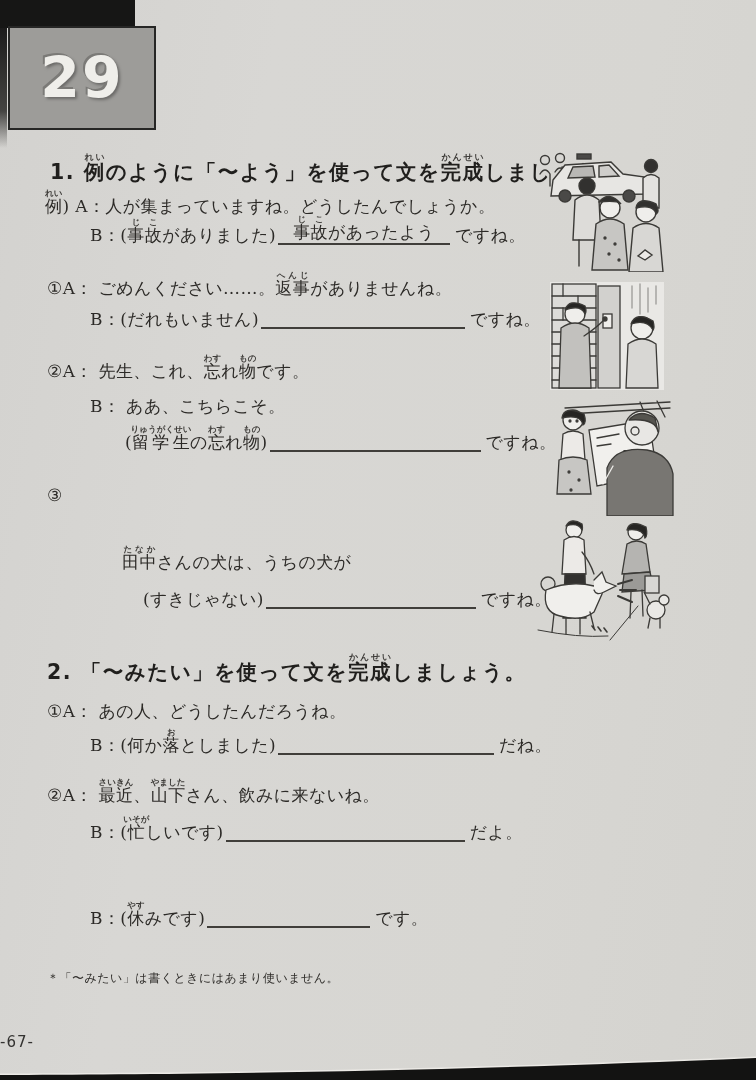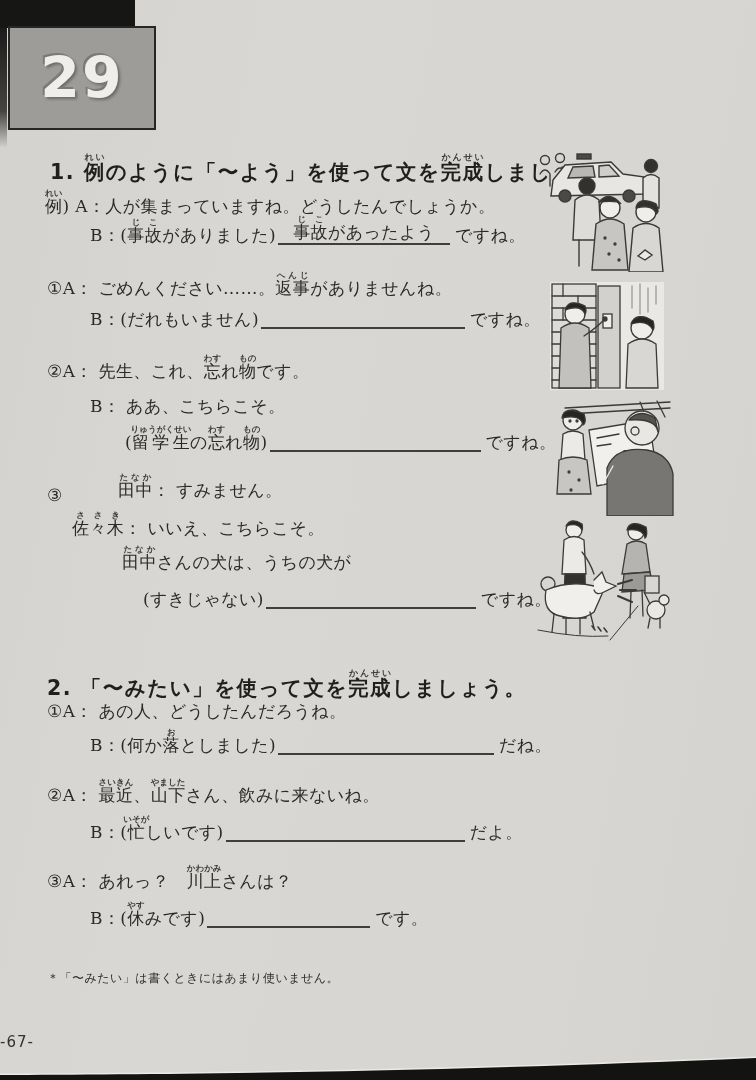--- a/index.html
+++ b/index.html
@@ -60,31 +60,28 @@
   <div class="row" style="left:90px;top:215px">B：(<ruby>事故<rt>じこ</rt></ruby>がありました)<span class="blank filled" style="width: 168px;"><ruby>事故<rt>じこ</rt></ruby>があったよう</span>ですね。</div>
 
   <div class="row" style="left:47px;top:271px">①A： ごめんください……。<ruby>返事<rt>へんじ</rt></ruby>がありませんね。</div>
   <div class="row" style="left:47px;top:354px">②A： 先生、これ、<ruby>忘<rt>わす</rt></ruby>れ<ruby>物<rt>もの</rt></ruby>です。</div>
 
   <div class="row" style="left:90px;top:308px">B：(だれもいません)<span class="blank" style="width: 204px;"></span>ですね。</div>
   <div class="row" style="left:90px;top:395px">B： ああ、こちらこそ。</div>
   <div class="row" style="left:125px;top:425px">(<ruby>留学生<rt>りゅうがくせい</rt></ruby>の<ruby>忘<rt>わす</rt></ruby>れ<ruby>物<rt>もの</rt></ruby>)<span class="blank" style="width: 211px;"></span>ですね。</div>
 
   <div class="row" style="left:47px;top:484px">③</div>
-  <div class="row" style="left:118px;top:473px"><ruby>田中<rt>たなか</rt></ruby>： すみません。</div>
-  <div class="row" style="left:72px;top:511px"><ruby>佐々木<rt>ささき</rt></ruby>： いいえ、こちらこそ。</div>
   <div class="row" style="left:122px;top:545px"><ruby>田中<rt>たなか</rt></ruby>さんの犬は、うちの犬が</div>
   <div class="row" style="left:143px;top:588px">(すきじゃない)<span class="blank" style="width: 210px;"></span>ですね。</div>
 
-  <div class="row heading" style="left:47px;top:668px">2. 「〜みたい」を使って文を<ruby>完成<rt>かんせい</rt></ruby>しましょう。</div>
+  <div class="row heading" style="left:47px;top:652px">2. 「〜みたい」を使って文を<ruby>完成<rt>かんせい</rt></ruby>しましょう。</div>
   <div class="row" style="left:47px;top:700px">①A： あの人、どうしたんだろうね。</div>
   <div class="row" style="left:90px;top:728px">B：(何か<ruby>落<rt>お</rt></ruby>としました)<span class="blank" style="width: 216px;"></span>だね。</div>
   <div class="row" style="left:47px;top:778px">②A： <ruby>最近<rt>さいきん</rt></ruby>、<ruby>山下<rt>やました</rt></ruby>さん、飲みに来ないね。</div>
   <div class="row" style="left:90px;top:815px">B：(<ruby>忙<rt>いそが</rt></ruby>しいです)<span class="blank" style="width: 239px;"></span>だよ。</div>
-  <div class="row" style="left:47px;top:864px">③A： あれっ？　<ruby>川上<rt>かわかみ</rt></ruby>さんは？</div>
   <div class="row" style="left:90px;top:901px">B：(<ruby>休<rt>やす</rt></ruby>みです)<span class="blank" style="width: 163px;"></span>です。</div>
 
   <div class="row footnote" style="left:47px;top:971px">＊「〜みたい」は書くときにはあまり使いません。</div>
   <div class="pagenum">-67-</div>
 
   <div class="illus" style="left:533px;top:150px">
     <svg width="138" height="122" viewBox="0 0 138 122">
       <g stroke="#3b3a37" stroke-width="1.4" fill="none" stroke-linecap="round">
 
         <circle cx="12" cy="10" r="4.5"></circle>

